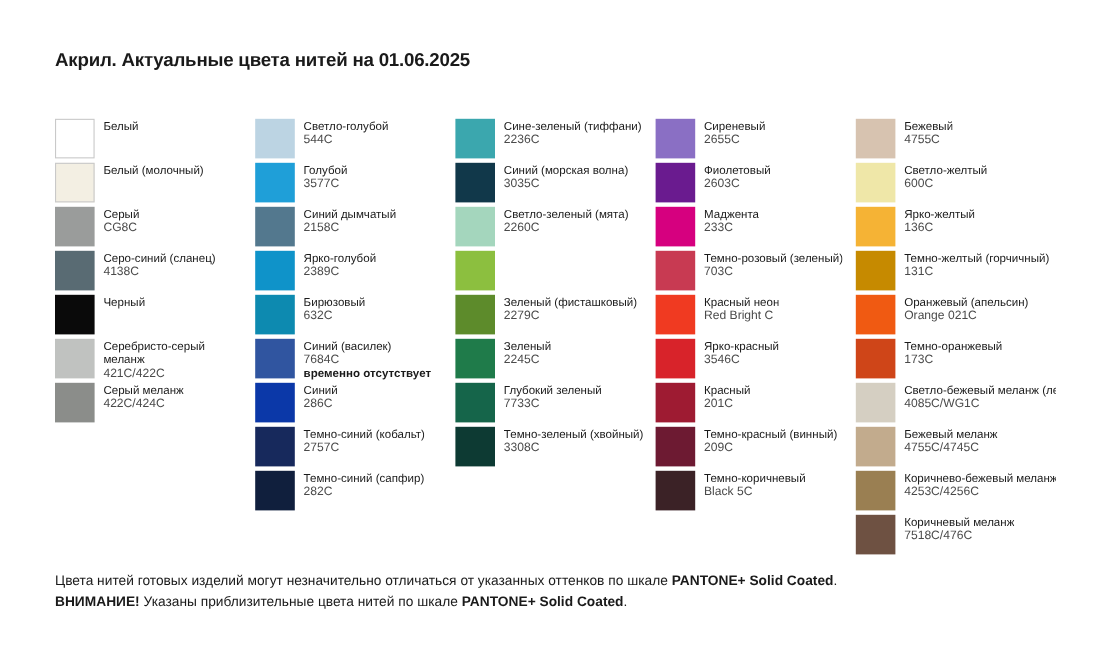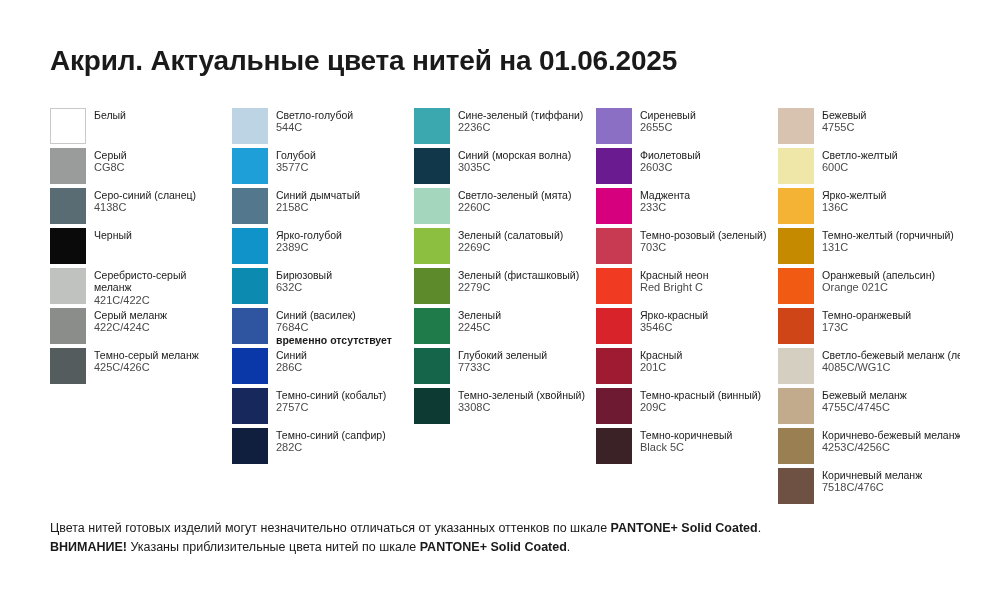--- a/index.html
+++ b/index.html
@@ -17,21 +17,21 @@
   .page {
     position: relative;
     width: 1000px;
     height: 609px;
     box-sizing: border-box;
   }
   .title {
     position: absolute;
     left: 50px;
     top: 45px;
-    font-size: 28px;
+    font-size: 17px;
     font-weight: bold;
     letter-spacing: -0.2px;
     color: #1a1a1a;
   }
   .columns {
     position: absolute;
     left: 50px;
     top: 108px;
     width: 910px;
     display: flex;
@@ -101,20 +101,26 @@
 
   <div class="columns" id="columns">
       <div class="column">
         <div class="swatch-row">
           <div class="chip bordered" style="background: rgb(255, 255, 255);"></div>
           <div class="labels">
             <div class="lbl-name">Белый</div>
           </div>
         </div>
         <div class="swatch-row">
+          <div class="chip bordered" style="background: rgb(243, 239, 227);"></div>
+          <div class="labels">
+            <div class="lbl-name">Белый (молочный)</div>
+          </div>
+        </div>
+        <div class="swatch-row">
           <div class="chip" style="background: rgb(154, 156, 155);"></div>
           <div class="labels">
             <div class="lbl-name">Серый</div>
             <div class="lbl-code">CG8C</div>
           </div>
         </div>
         <div class="swatch-row">
           <div class="chip" style="background: rgb(89, 107, 115);"></div>
           <div class="labels">
             <div class="lbl-name">Серо-синий (сланец)</div>
@@ -132,27 +138,20 @@
           <div class="labels">
             <div class="lbl-name" style="white-space: normal; width: 120px;">Серебристо-серый меланж</div>
             <div class="lbl-code">421C/422C</div>
           </div>
         </div>
         <div class="swatch-row">
           <div class="chip" style="background: rgb(139, 141, 138);"></div>
           <div class="labels">
             <div class="lbl-name">Серый меланж</div>
             <div class="lbl-code">422C/424C</div>
-          </div>
-        </div>
-        <div class="swatch-row">
-          <div class="chip" style="background: rgb(85, 92, 94);"></div>
-          <div class="labels">
-            <div class="lbl-name">Темно-серый меланж</div>
-            <div class="lbl-code">425C/426C</div>
           </div>
         </div>
       </div>
       <div class="column">
         <div class="swatch-row">
           <div class="chip" style="background: rgb(188, 212, 227);"></div>
           <div class="labels">
             <div class="lbl-name">Светло-голубой</div>
             <div class="lbl-code">544C</div>
           </div>
@@ -232,24 +231,20 @@
         </div>
         <div class="swatch-row">
           <div class="chip" style="background: rgb(164, 214, 189);"></div>
           <div class="labels">
             <div class="lbl-name">Светло-зеленый (мята)</div>
             <div class="lbl-code">2260C</div>
           </div>
         </div>
         <div class="swatch-row">
           <div class="chip" style="background: rgb(140, 191, 63);"></div>
-          <div class="labels">
-            <div class="lbl-name">Зеленый (салатовый)</div>
-            <div class="lbl-code">2269C</div>
-          </div>
         </div>
         <div class="swatch-row">
           <div class="chip" style="background: rgb(93, 139, 43);"></div>
           <div class="labels">
             <div class="lbl-name">Зеленый (фисташковый)</div>
             <div class="lbl-code">2279C</div>
           </div>
         </div>
         <div class="swatch-row">
           <div class="chip" style="background: rgb(31, 123, 74);"></div>

